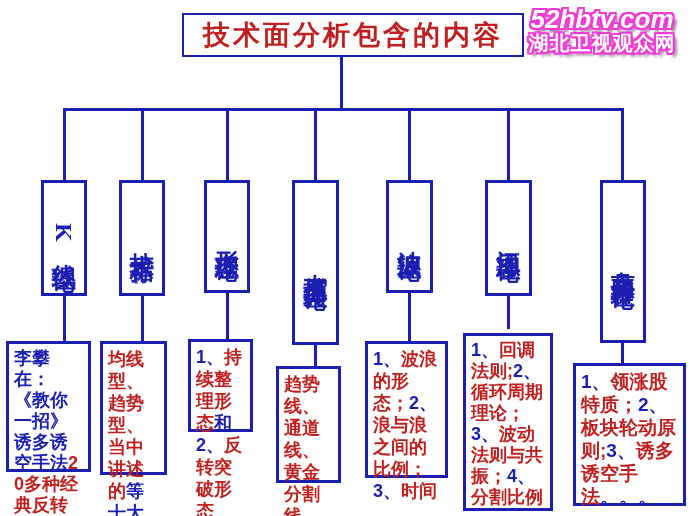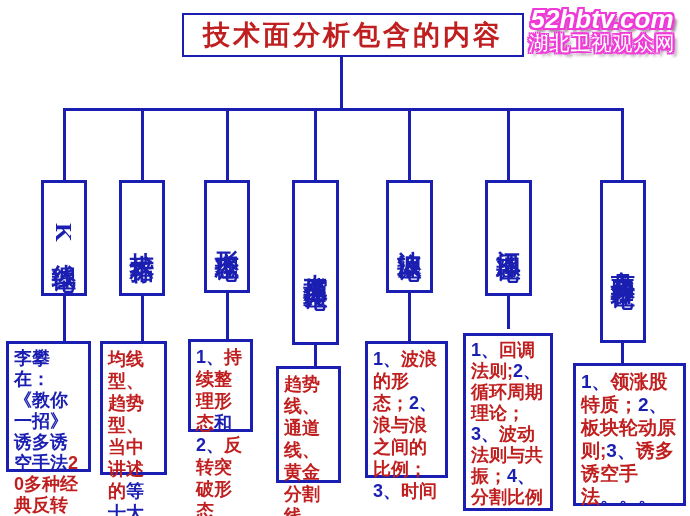--- a/index.html
+++ b/index.html
@@ -31,21 +31,21 @@
     position:absolute;right:2px;top:6px;width:172px;
     text-align:center;line-height:1.05;pointer-events:none;
   }
   .wm1{
     font-style:italic;font-weight:bold;font-size:26px;color:#fff;
     text-shadow:-2px 0 var(--wm),2px 0 var(--wm),0 -2px var(--wm),0 2px var(--wm),
                 -2px -2px var(--wm),2px 2px var(--wm),-2px 2px var(--wm),2px -2px var(--wm),
                 4px 4px 3px rgba(60,0,50,.55);
   }
   .wm2{
-    font-weight:normal;font-size:20px;color:#fff;letter-spacing:1px;
+    font-weight:bold;font-size:20px;color:#fff;letter-spacing:1px;
     text-shadow:-2px 0 var(--wm),2px 0 var(--wm),0 -2px var(--wm),0 2px var(--wm),
                 -2px -2px var(--wm),2px 2px var(--wm),-2px 2px var(--wm),2px -2px var(--wm),
                 4px 4px 3px rgba(60,0,50,.55);
   }
   .vbox{
     position:absolute;
     border:3px solid var(--blue);
     box-sizing:border-box;background:#fff;
     display:flex;align-items:center;justify-content:center;
     writing-mode:vertical-rl;text-orientation:mixed;

